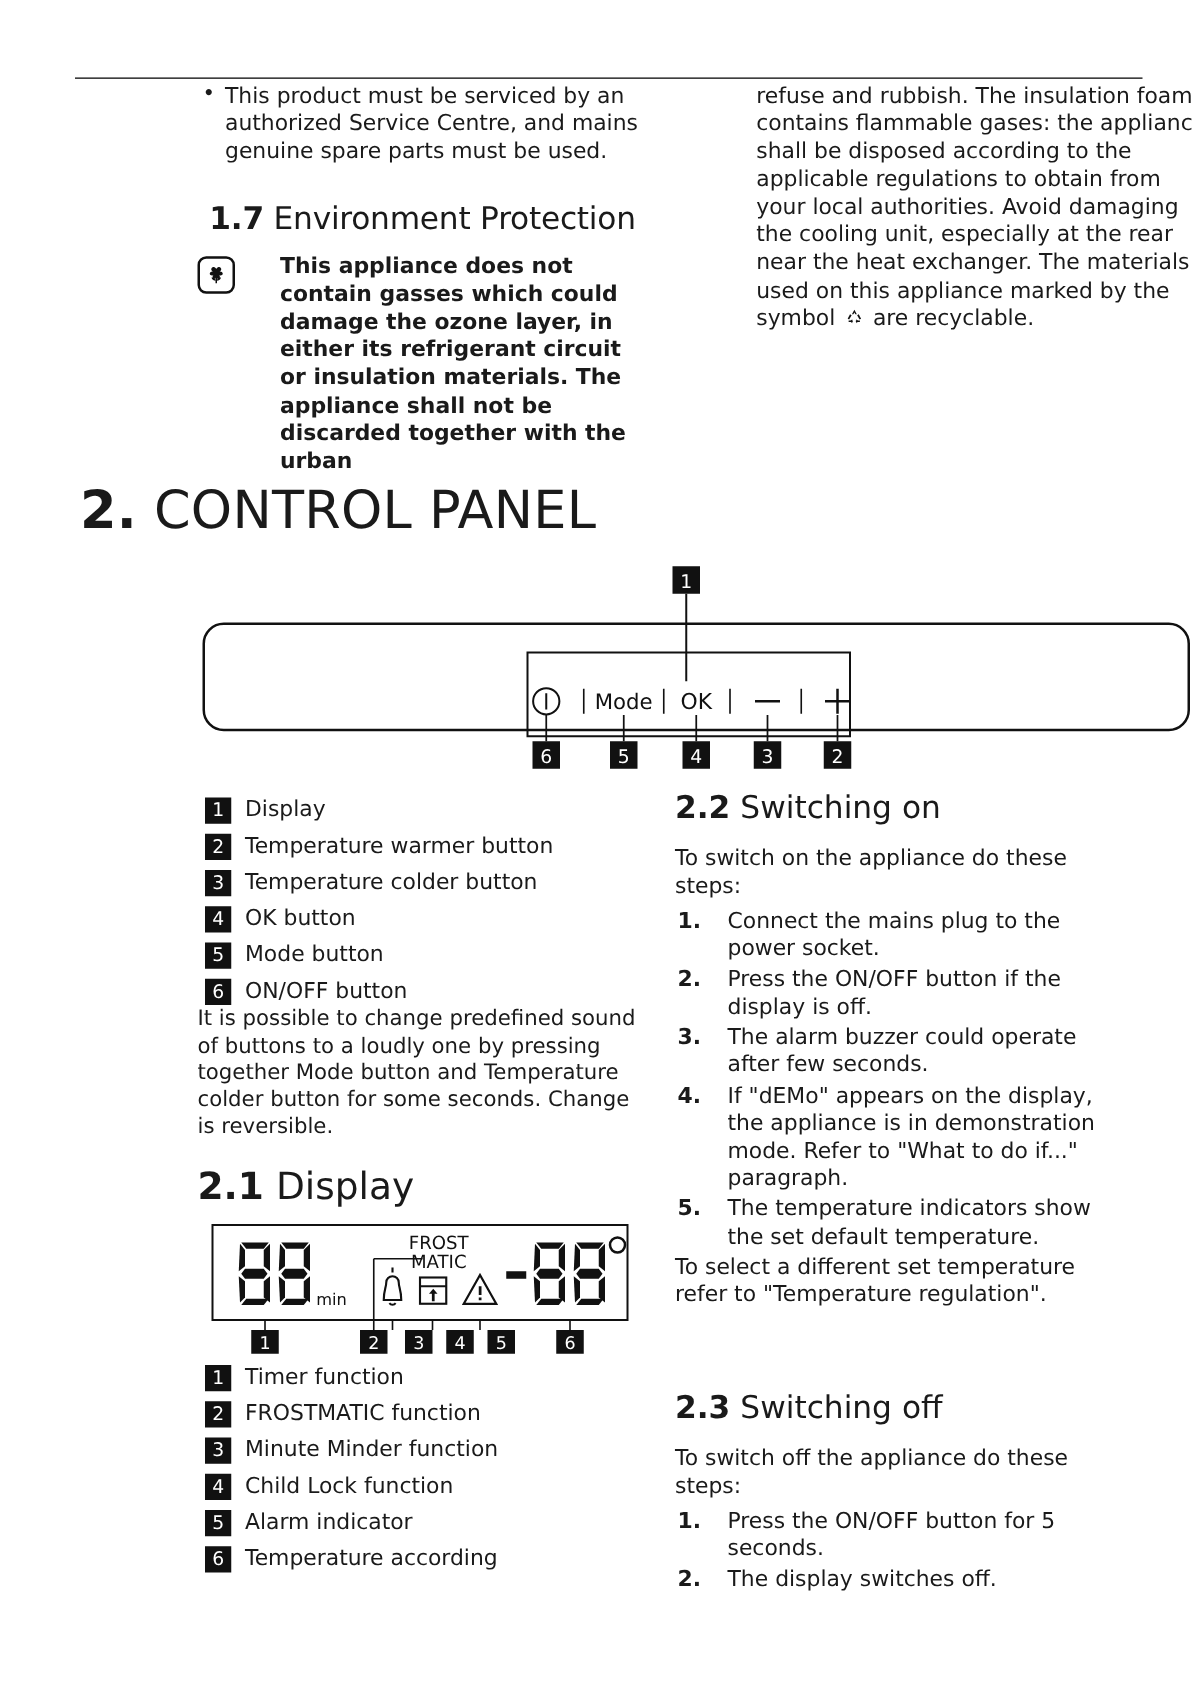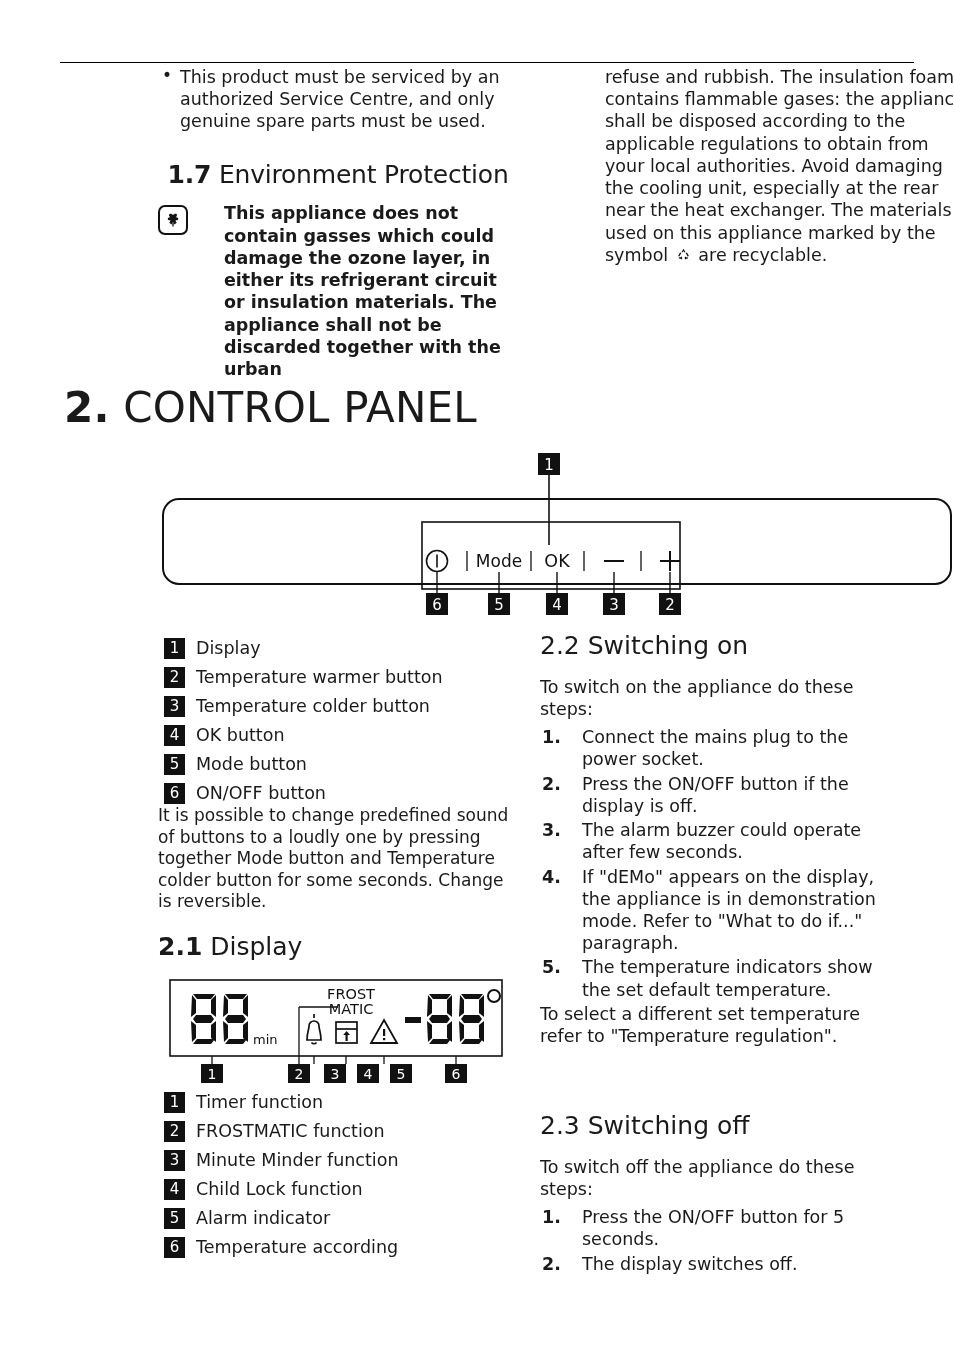--- a/index.html
+++ b/index.html
@@ -171,21 +171,21 @@
     width: 360px;
     font-size: 17px;
     line-height: 1.27;
   }
 
   h2.sub-display {
     position: absolute;
     left: 158px;
     top: 932px;
     margin: 0;
-    font-size: 25px;
+    font-size: 30px;
     font-weight: normal;
   }
   h2.sub-display .num { font-weight: bold; }
 
   .display-fig {
     position: absolute;
     left: 168px;
     top: 978px;
     width: 350px;
     height: 105px;
@@ -201,21 +201,21 @@
   
   .rblock { position: absolute; left: 540px; width: 360px; font-size: 17.5px; line-height: 1.27; }
   .r-switch-on  { top: 630px; }
   .r-switch-off { top: 1110px; }
 
   .rblock h2 {
     font-size: 25px;
     font-weight: normal;
     margin: 0 0 14px 0;
   }
-  .rblock h2 .num { font-weight: normal; }
+  .rblock h2 .num { font-weight: bold; }
   .rblock p { margin: 0 0 6px 0; }
 
   ol.steps {
     margin: 0;
     padding: 0;
     list-style: none;
     counter-reset: st;
   }
   ol.steps > li {
     position: relative;
@@ -235,21 +235,21 @@
 </style>
 </head>
 <body>
 
 <div class="page">
 
   <div class="header-rule"></div>
 
   <div class="col col-left">
     <ul class="bullet-list">
-      <li>This product must be serviced by an authorized Service Centre, and only genuine spare parts must be used.</li>
+      <li>This product must be serviced by an authorized Service Centre, and mains genuine spare parts must be used.</li>
     </ul>
 
     <h2 class="sec">
       <span class="num">1.7</span>
       <span>Environment Protection</span>
     </h2>
 
     <div class="env-block">
       <span class="env-icon">
         <svg width="18" height="18" viewBox="0 0 18 18" aria-hidden="true">

